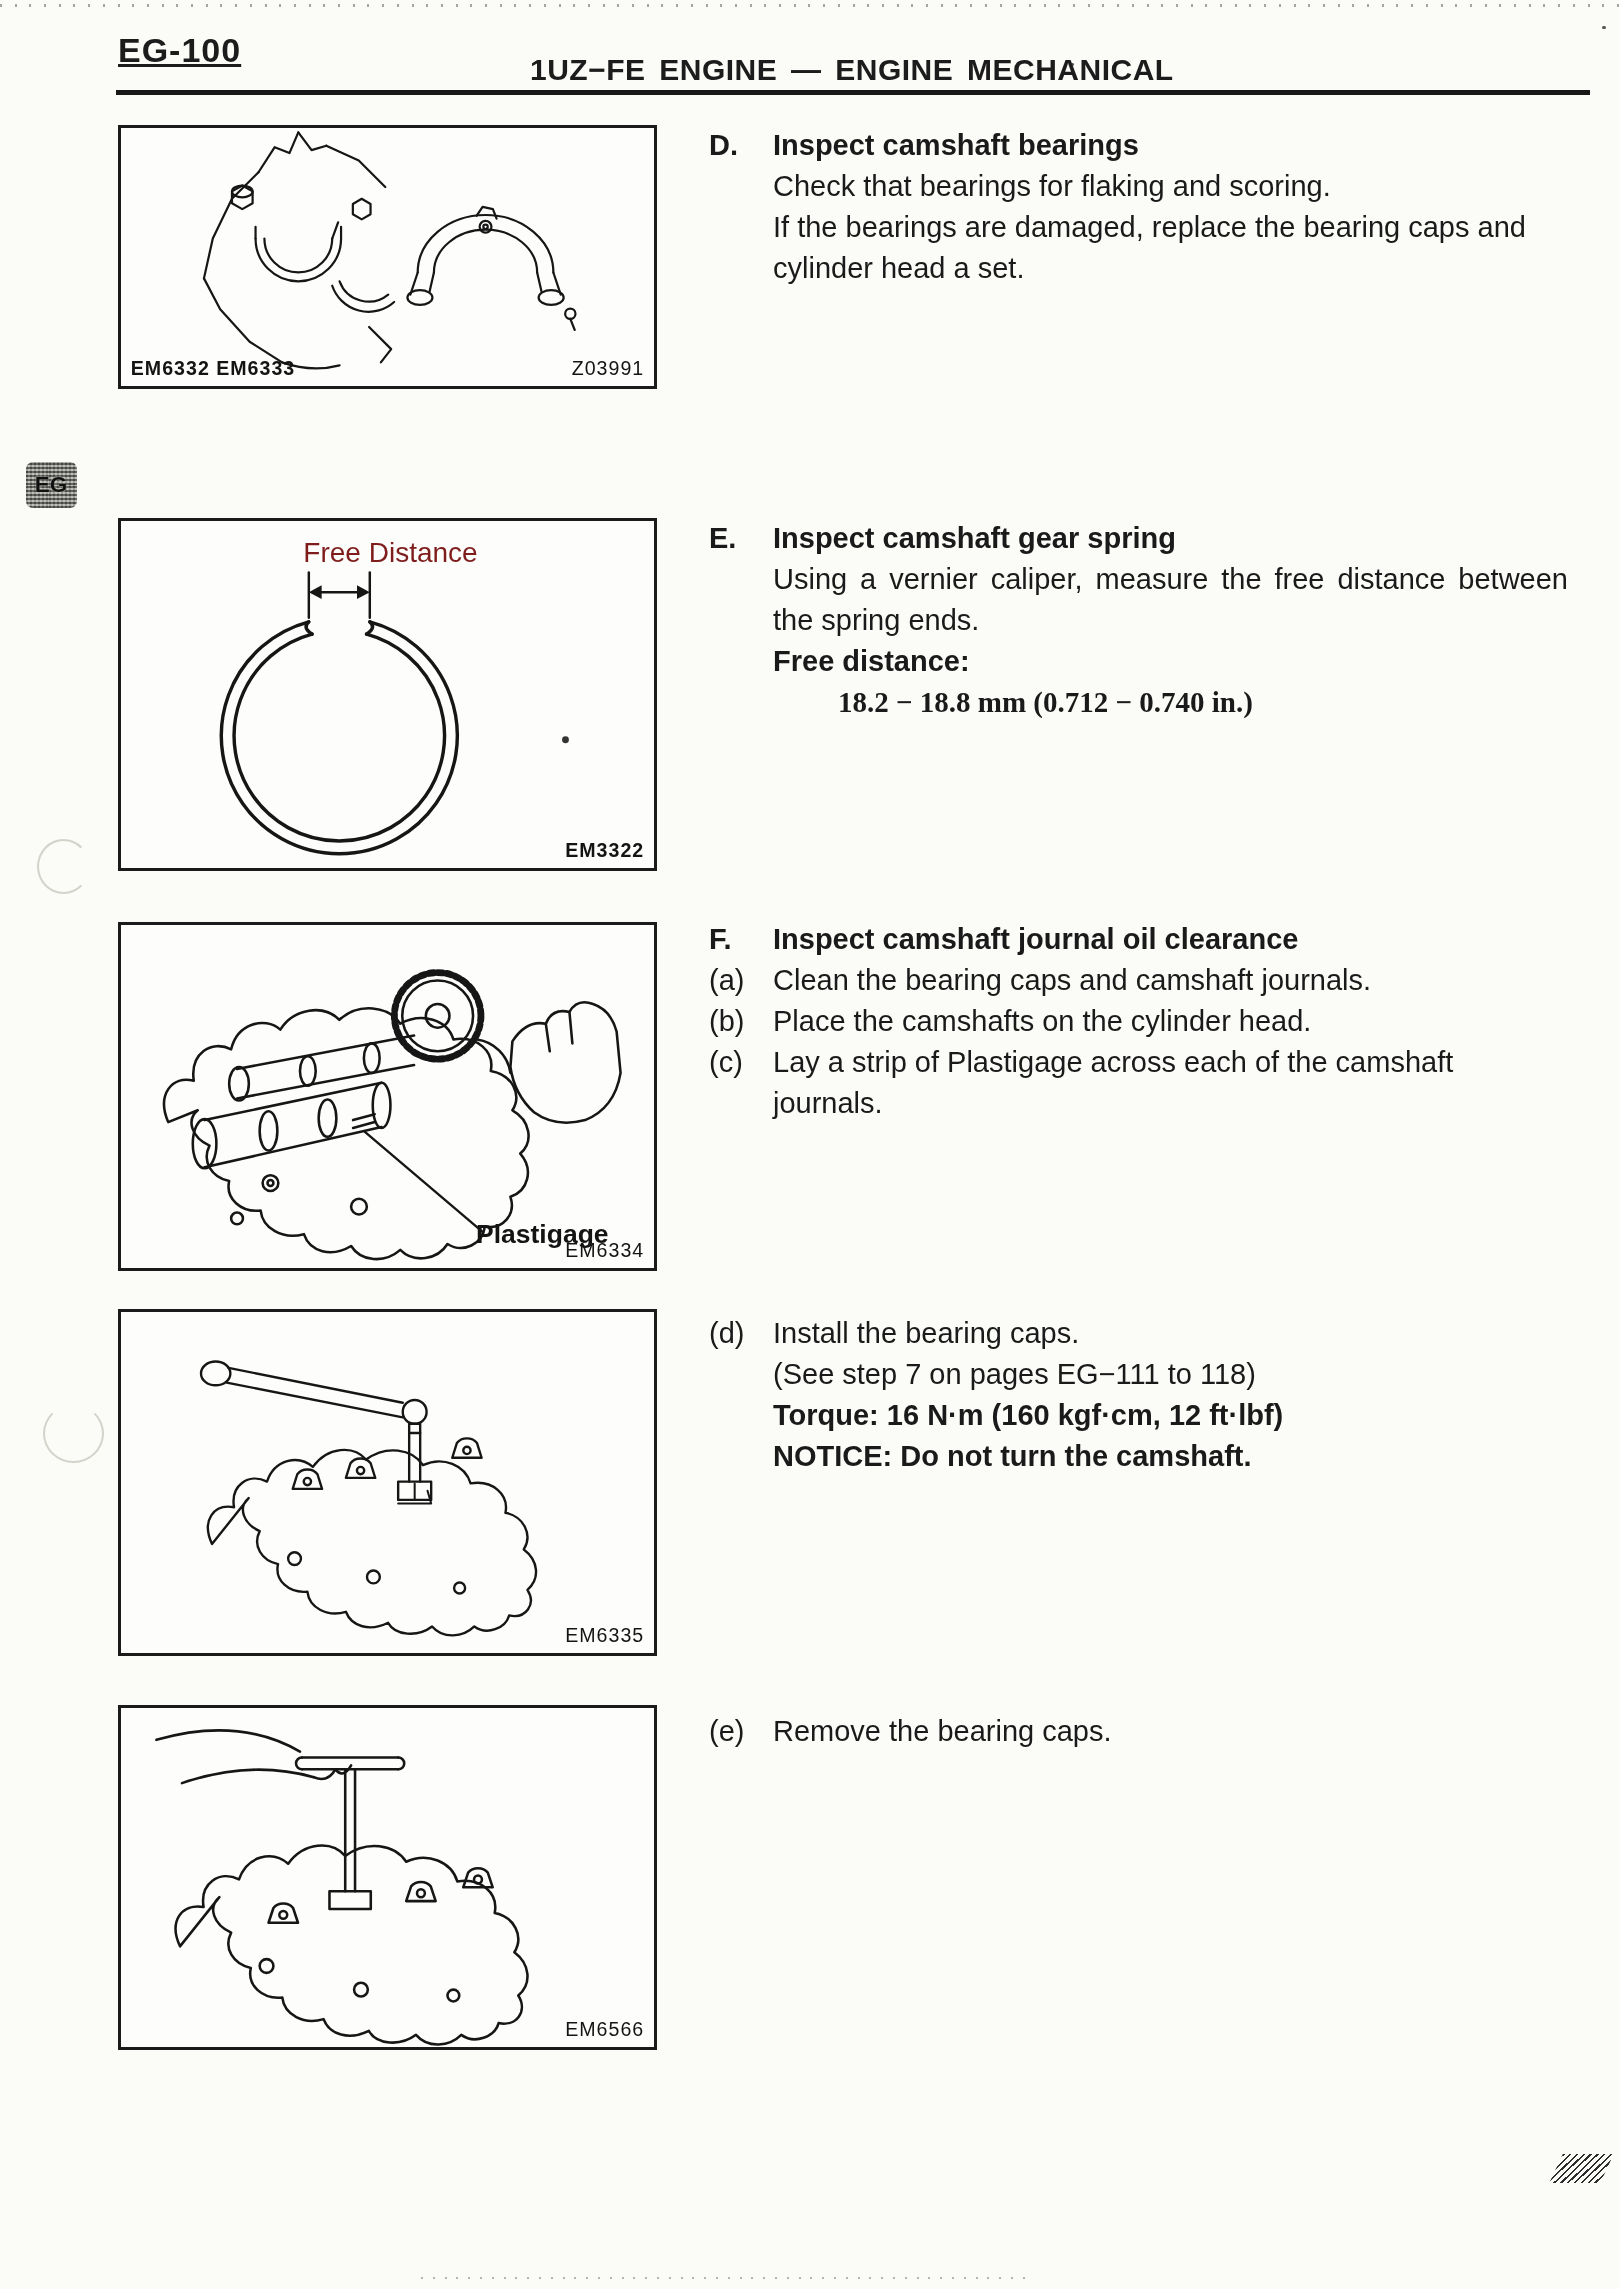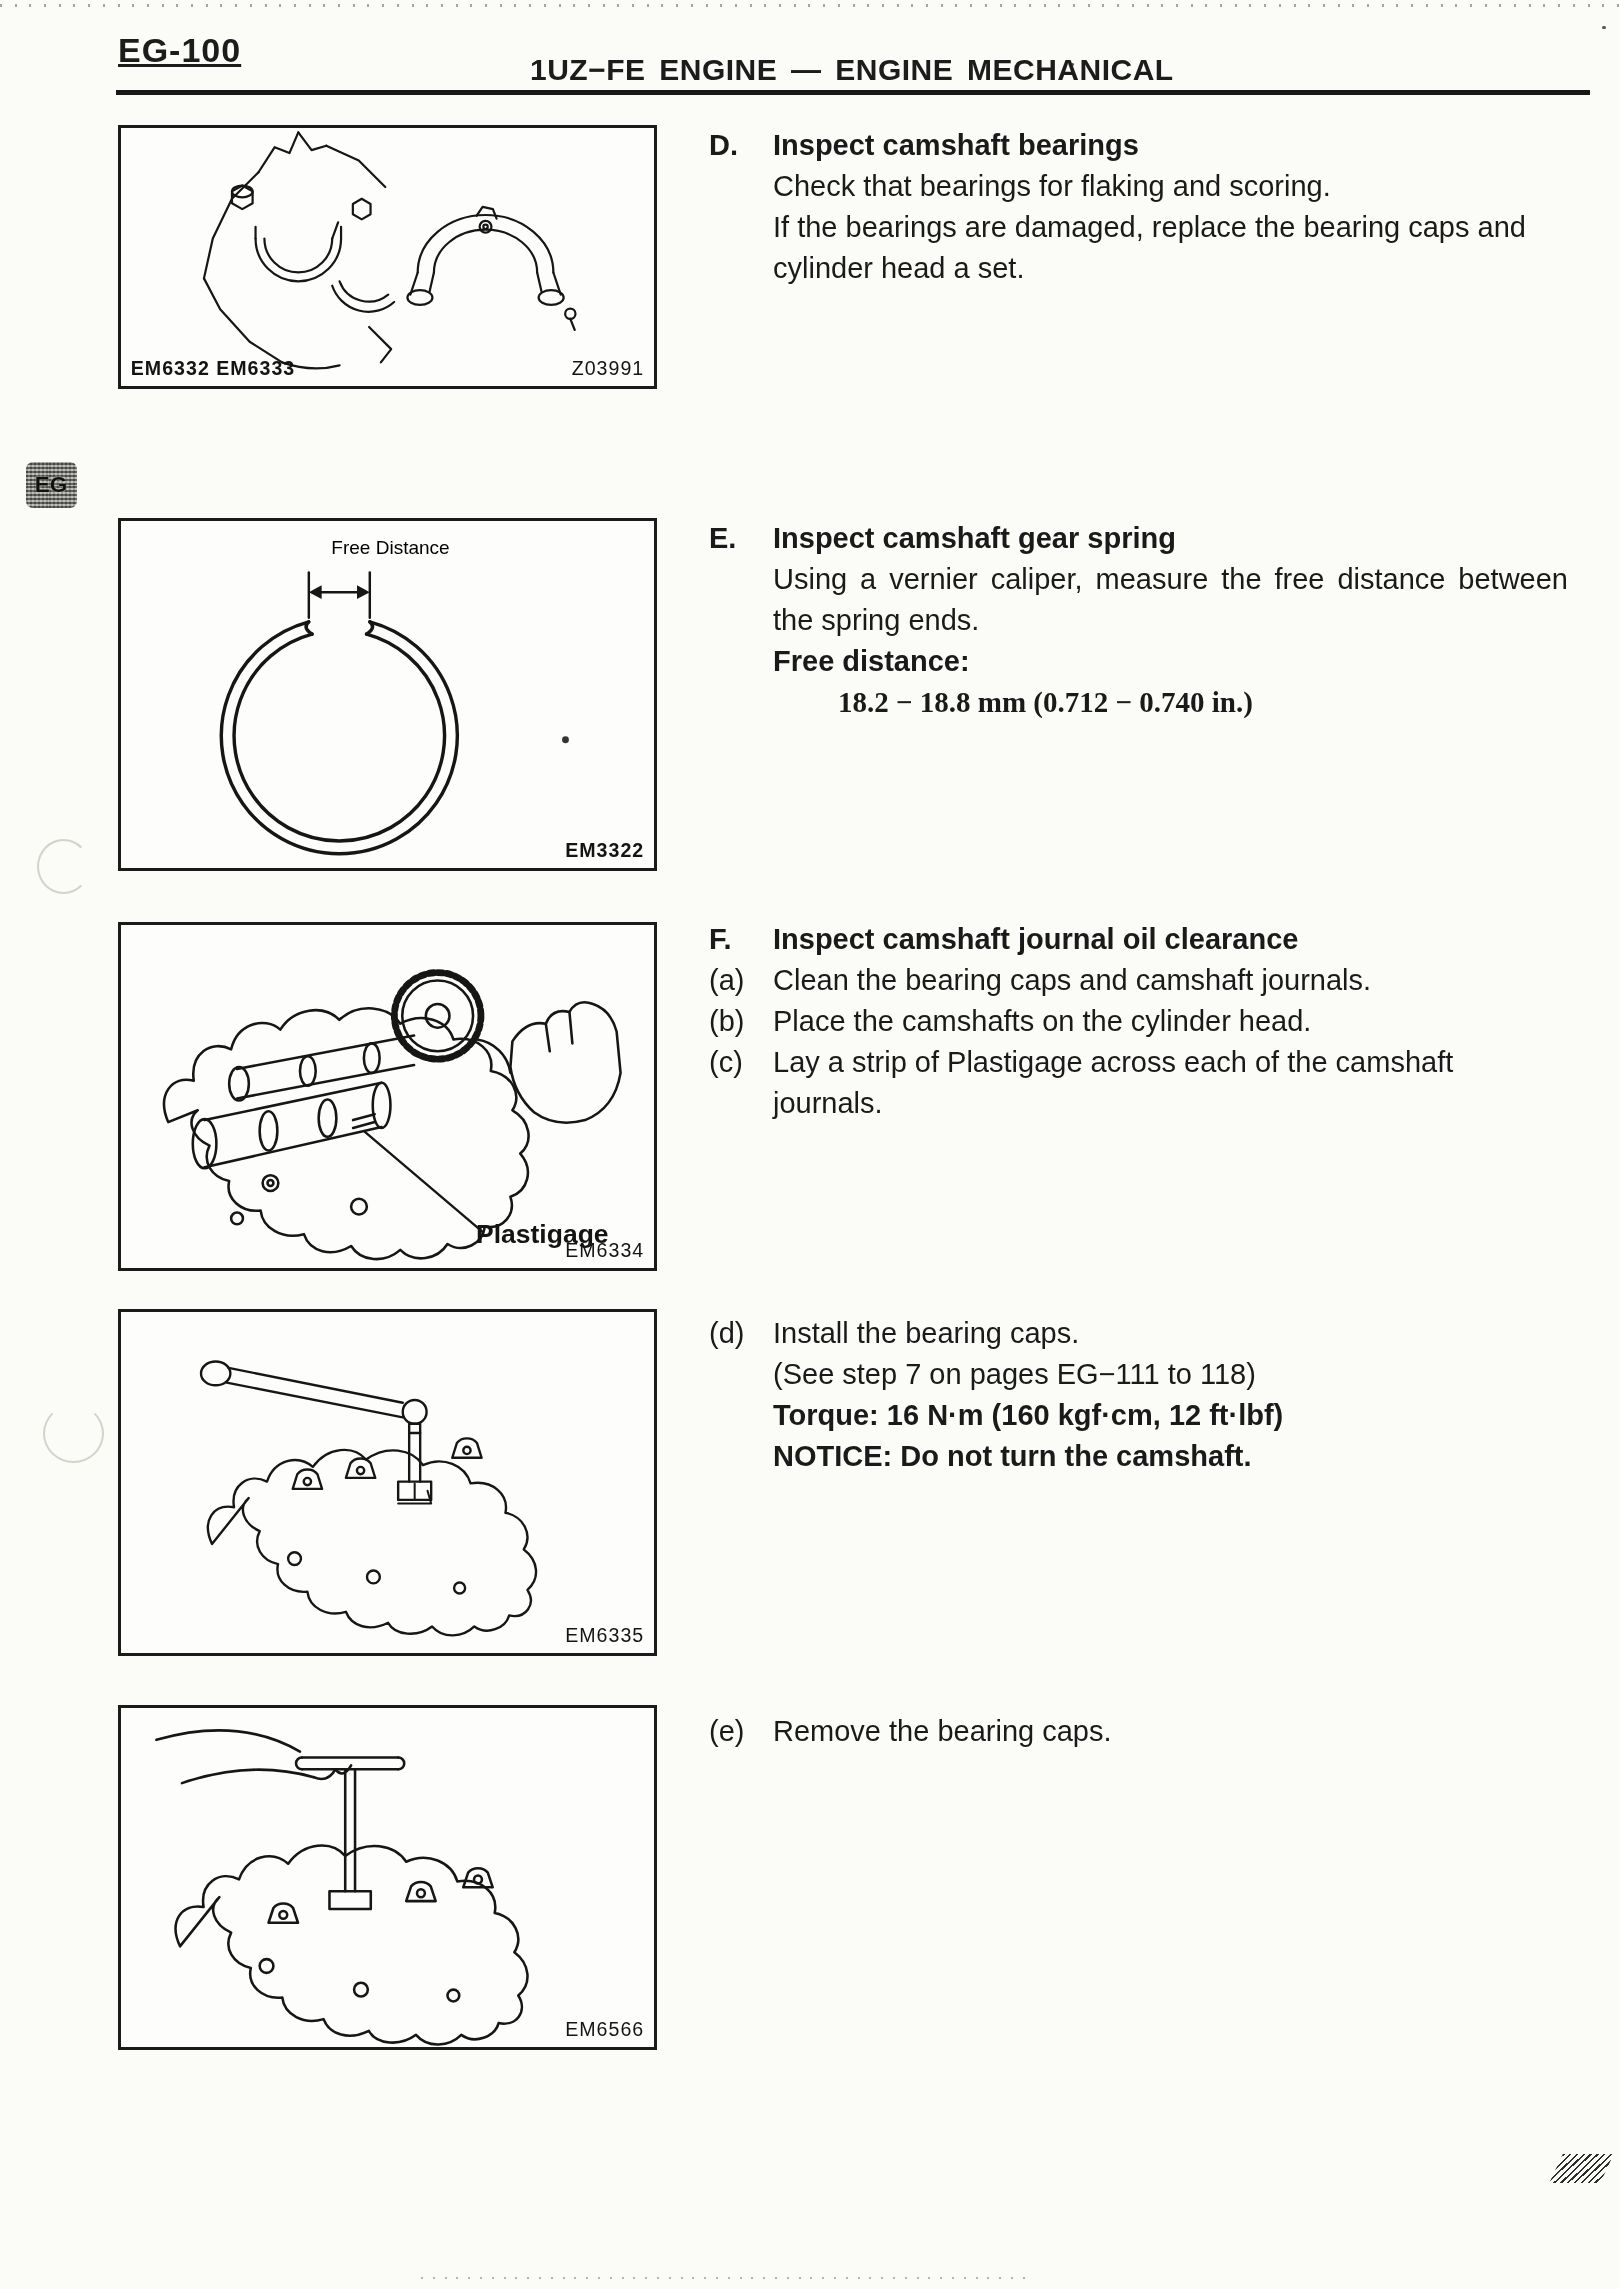--- a/index.html
+++ b/index.html
@@ -23,21 +23,21 @@
   .figbox svg{display:block;width:100%;height:100%;}
   #fig1{top:125px;height:264px;}
   #fig2{top:518px;height:353px;}
   #fig3{top:922px;height:349px;}
   #fig4{top:1309px;height:347px;padding-left:36px;}
   #fig5{top:1705px;height:345px;}
   .figcode{position:absolute;font-size:19.6px;font-weight:700;color:#141414;letter-spacing:1px;white-space:nowrap;}
   .figcode.light{font-weight:400;}
   .bl{left:9.8px;bottom:5.9px;}
   .br{right:9.8px;bottom:5.9px;}
-  .fig-caption{position:absolute;left:147px;top:15.7px;width:245px;text-align:center;font-size:19px;color:#000000;}
+  .fig-caption{position:absolute;left:147px;top:15.7px;width:245px;text-align:center;font-size:28px;color:#7f1d1d;}
   .callout{position:absolute;left:355px;top:294px;font-size:26.5px;font-weight:700;color:#141414;}
 
   
   .sec{position:absolute;left:709px;width:859px;font-size:29px;line-height:41px;color:#1a1a1a;}
   .row{display:flex;}
   .lbl{flex:0 0 64px;width:64px;}
   .content{flex:1;min-width:0;}
   .bold{font-weight:700;}
   .just{text-align:justify;}
   .spec-val{margin-left:65px;font-weight:700;font-family:Liberation Serif, serif;}

